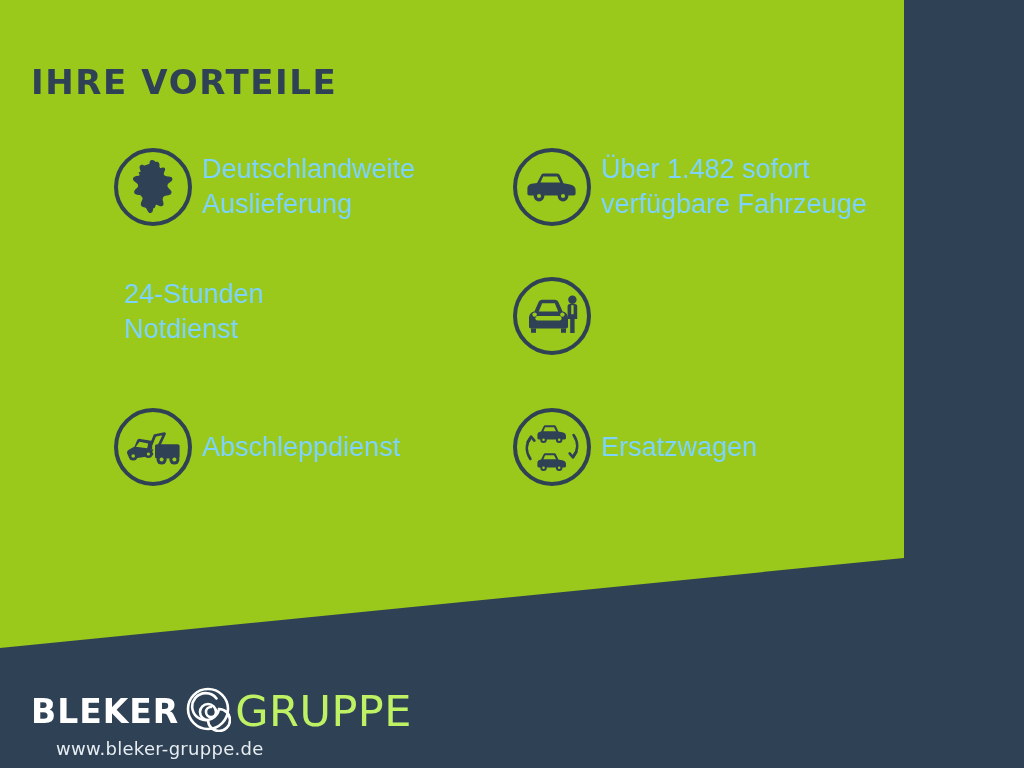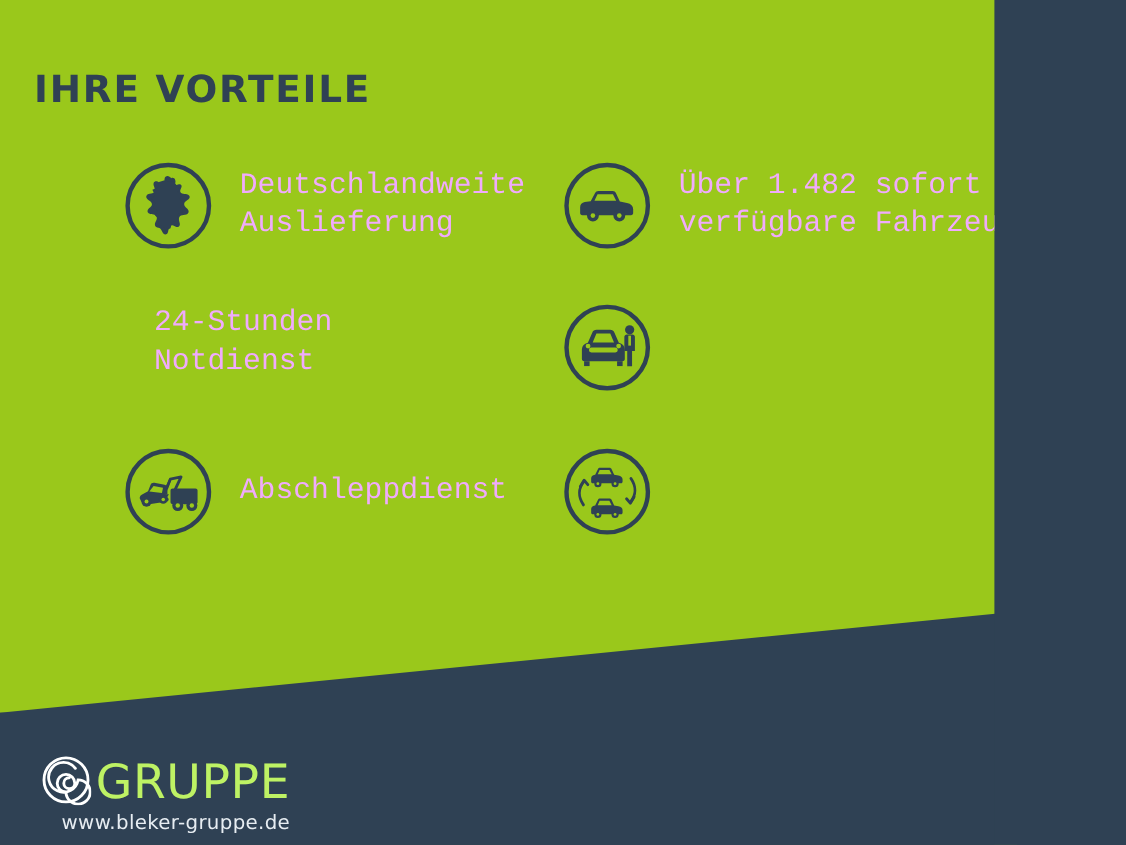--- a/index.html
+++ b/index.html
@@ -69,26 +69,26 @@
     border: 4px solid #2f4154;
     box-sizing: border-box;
     flex: 0 0 78px;
     display: flex;
     align-items: center;
     justify-content: center;
   }
   .icon-circle svg { display: block; }
 
   .benefit-label {
-    margin-left: 26px;
+    margin-left: 10px;
     font-size: 27px;
     line-height: 35px;
-    color: #f0abfc;
+    color: #7dd3fc;
     white-space: pre-line;
-    font-family: Liberation Mono, monospace;
+    font-family: Liberation Sans, sans-serif;
   }
 
   
   .footer {
     position: absolute;
     left: 31px;
     top: 690px;
   }
   .logo-lockup {
     display: flex;
@@ -230,26 +230,28 @@
             <circle cx="32.6" cy="26" r="1.9" fill="#9ac81b"></circle>
           </g>
 
           <path d="M7.4 40 C2.6 33 2.6 25 7.8 18.6" fill="none" stroke="#2f4154" stroke-width="2.6" stroke-linecap="round"></path>
           <path d="M4.6 23.2 L8.0 17.6 L11.4 21.6" fill="none" stroke="#2f4154" stroke-width="2.6" stroke-linecap="round" stroke-linejoin="round"></path>
 
           <path d="M50.6 16 C55.4 23 55.4 31 50.2 37.4" fill="none" stroke="#2f4154" stroke-width="2.6" stroke-linecap="round"></path>
           <path d="M46.6 34.4 L50.0 38.4 L53.4 32.8" fill="none" stroke="#2f4154" stroke-width="2.6" stroke-linecap="round" stroke-linejoin="round"></path>
         </svg>
       </div>
+      <div class="benefit-label">Ersatzwagen</div>
     </div>
 
   </div>
 
   <div class="footer">
     <div class="logo-lockup">
+      <span class="logo-bleker">BLEKER</span>
       <span class="logo-mark">
         <svg width="46" height="46" viewBox="0 0 46 46" aria-hidden="true">
           <circle cx="23" cy="23" r="20" fill="none" stroke="#ffffff" stroke-width="2.6"></circle>
           <path d="M31.5 12.5 A13.5 13.5 0 1 0 34 23 A11 11 0 1 1 23 34 A8 8 0 1 1 31 26 A5 5 0 1 1 26 21" fill="none" stroke="#ffffff" stroke-width="2.6" stroke-linecap="round"></path>
         </svg>
       </span>
       <span class="logo-gruppe">GRUPPE</span>
     </div>
     <div class="logo-url">www.bleker-gruppe.de</div>
   </div>

